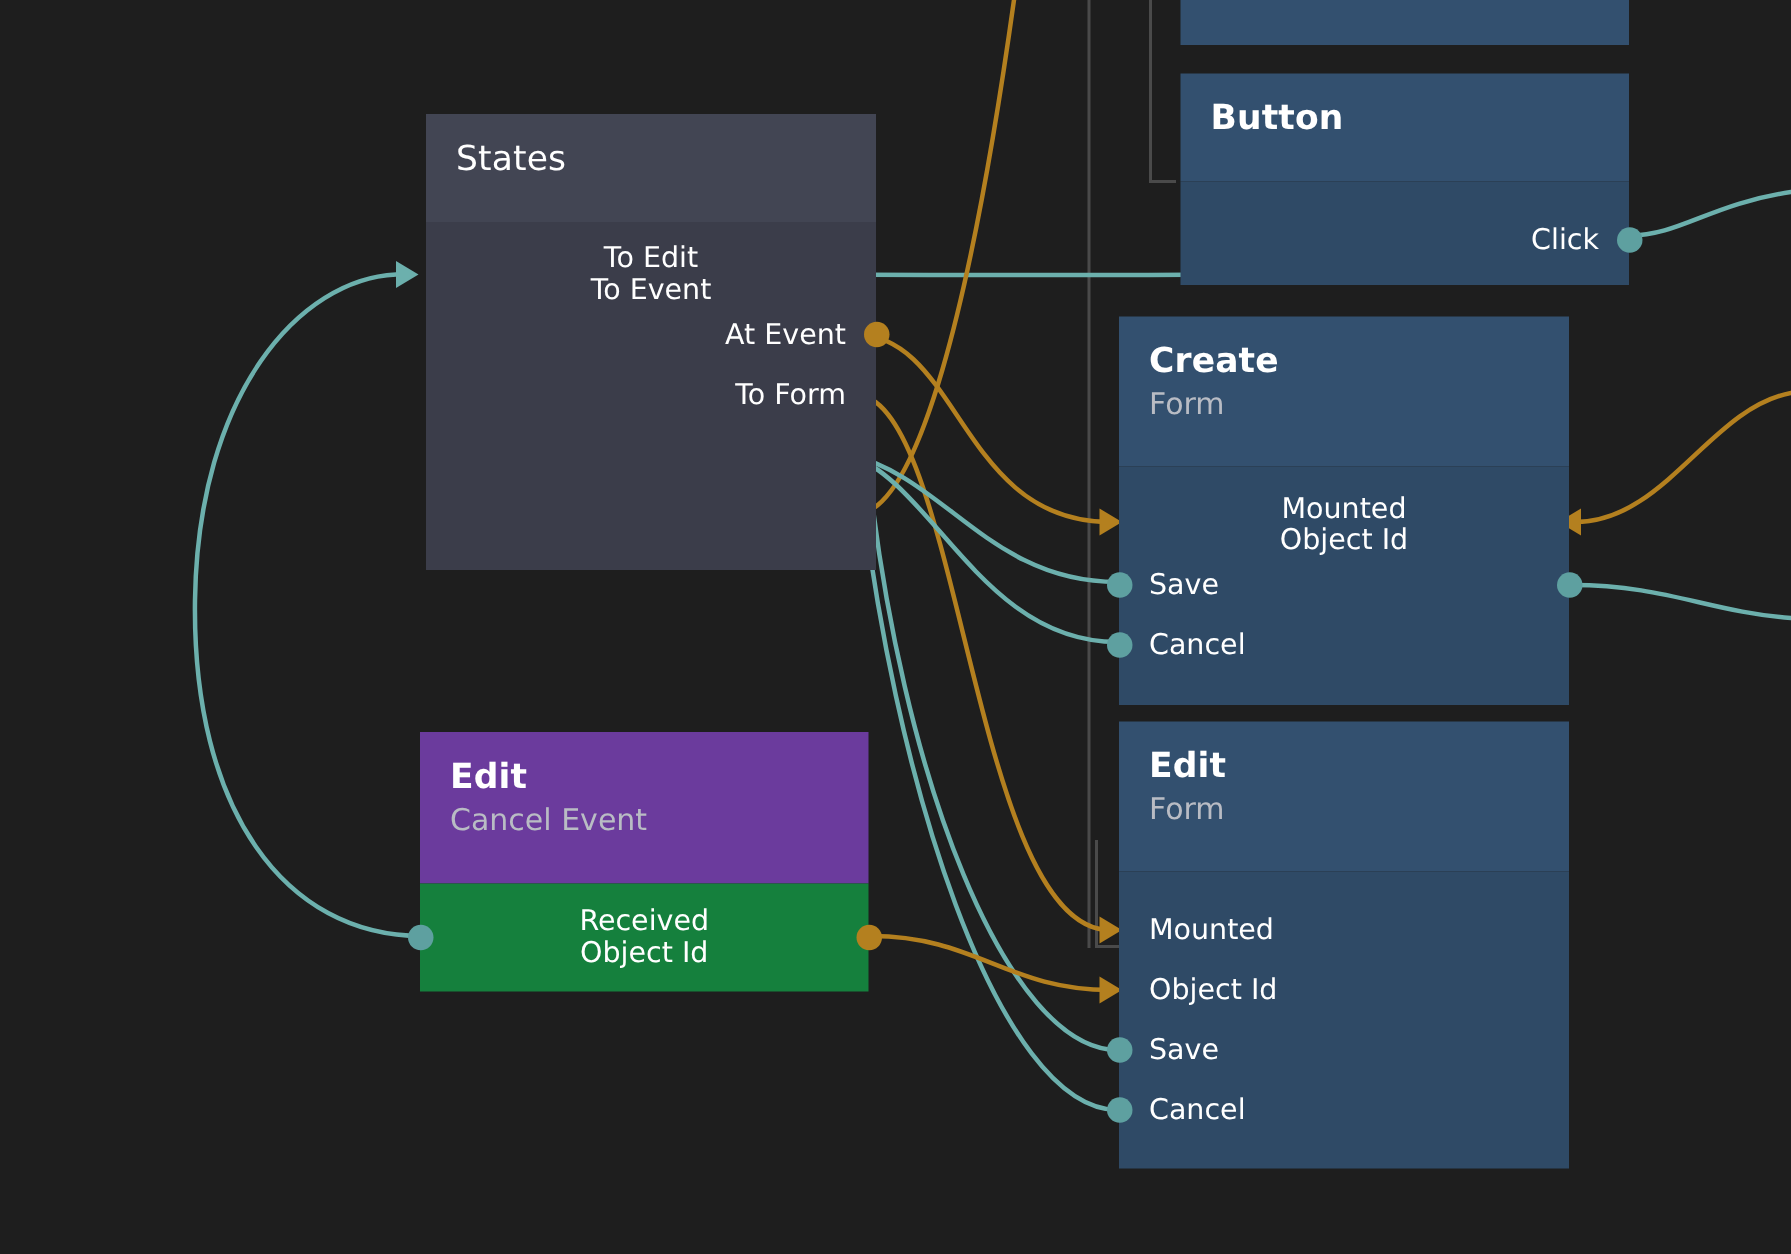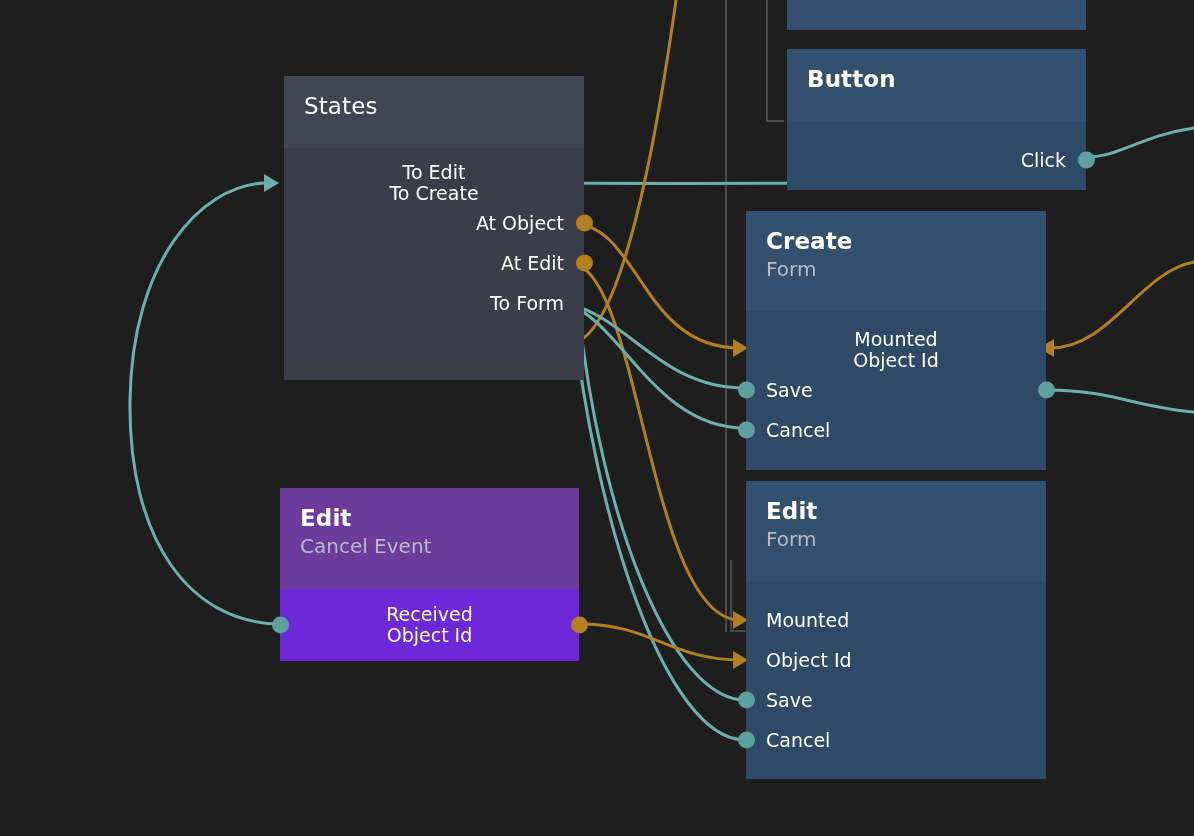--- a/index.html
+++ b/index.html
@@ -86,21 +86,21 @@
   .port-row.in .port-label { margin-right: auto; }
   .port-row.out { justify-content: flex-end; }
   .port-row.both { justify-content: space-between; flex-direction: column; }
 
   
   .n-grey .node-header { background: #424553; }
   .n-grey .node-body   { background: #3b3d4a; }
   .n-blue .node-header { background: #33506f; }
   .n-blue .node-body   { background: #2f4a66; }
   .n-purple .node-header { background: #6b3b9d; }
-  .n-purple .node-body   { background: #6d28d9; }
+  .n-purple .node-body   { background: #15803d; }
 
   
   .dot {
     position: absolute;
     width: 17px;
     height: 17px;
     border-radius: 50%;
     top: 50%;
     transform: translateY(-50%);
   }
@@ -202,28 +202,24 @@
     </div>
 
     <div class="node n-grey" style="left:268px; top:76px; width:300px;margin-left:16px;">
       <div class="node-header" style="height:72px;">
         <div class="node-title plain">States</div>
       </div>
       <div class="node-body" style="height:232px; padding-top:15px;">
 
         <div class="port-row both">
           <span class="port-label">To Edit</span>
-          <span class="port-label">To Create</span>
+          <span class="port-label">To Event</span>
         </div>
         <div class="port-row out">
-          <span class="port-label">At Object</span>
-          <span class="dot orange right"></span>
-        </div>
-        <div class="port-row out">
-          <span class="port-label">At Edit</span>
+          <span class="port-label">At Event</span>
           <span class="dot orange right"></span>
         </div>
         <div class="port-row out">
           <span class="port-label">To Form</span>
         </div>
       </div>
     </div>
 
     <div class="node n-blue" style="left:746px; top:211px; width:300px;">
       <div class="node-header" style="height:100px;">

